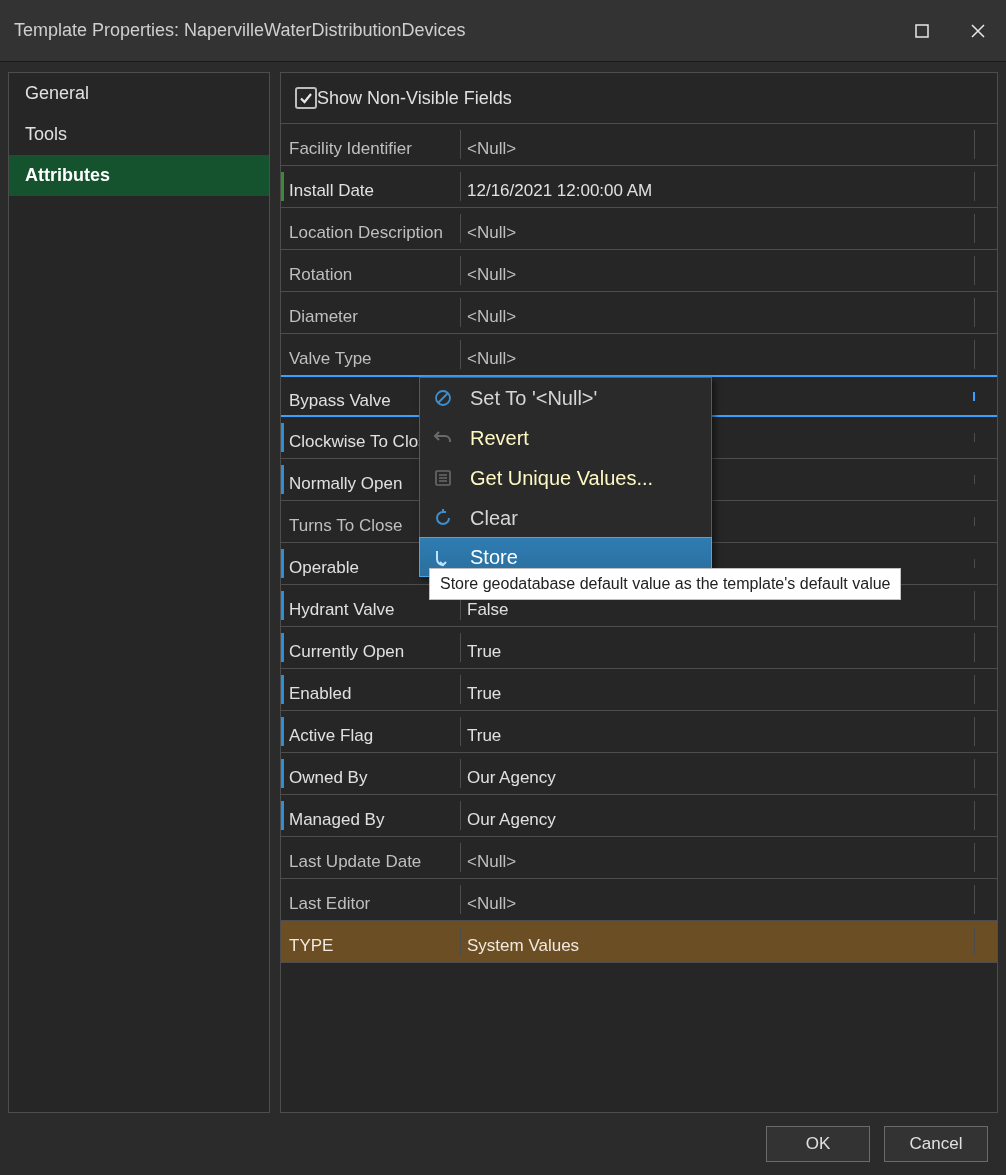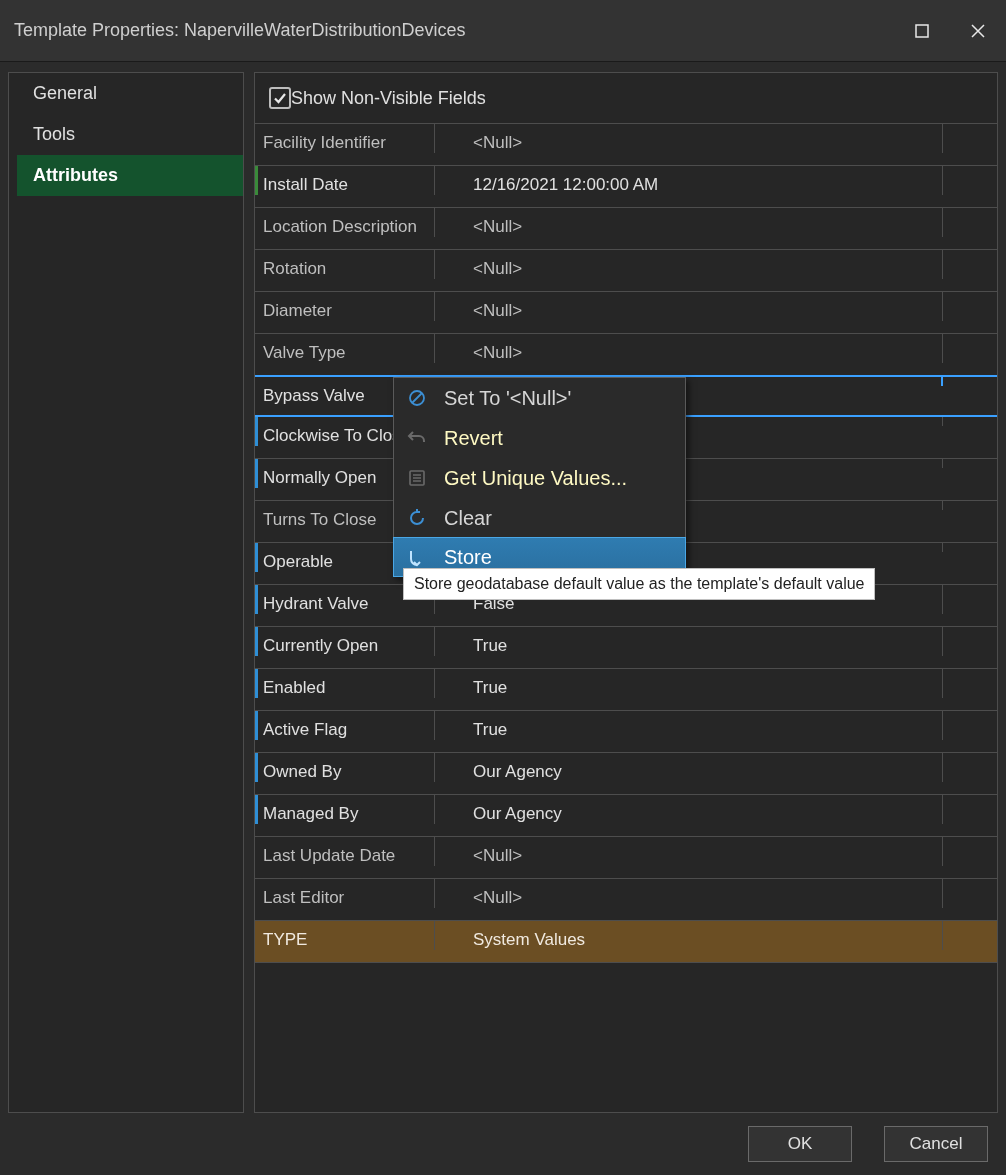--- a/index.html
+++ b/index.html
@@ -40,26 +40,25 @@
     }
     .titlebar-btn svg { stroke: #e8e8e8; }
     .dialog-body {
       flex: 1;
       display: flex;
       padding: 10px 8px 0 8px;
       gap: 10px;
       min-height: 0;
     }
     .sidebar {
-      width: 236px;
+      width: 262px;
       border: 1px solid #4d4d4d;
       background: #262626;
       display: flex;
       flex-direction: column;
-      padding-left: 8px;
     }
     .sidebar-item {
       padding: 10px 16px;
       font-size: 18px;
       color: #e0e0e0;
     }
     .sidebar-item.selected {
       background: #14532d;
       color: #ffffff;
       font-weight: 600;
@@ -88,22 +87,21 @@
     .cbwrap svg { stroke: #e8e8e8; }
     .grid {
       flex: 1;
       overflow: auto;
       border-top: 1px solid #4d4d4d;
     }
     .row {
       display: flex;
       border-bottom: 1px solid #4d4d4d;
       height: 42px;
-      align-items: flex-start;
-      gap: 32px;
+      align-items: center;
     }
     .row .label {
       width: 180px;
       padding: 9px 8px 0 8px;
       border-right: 1px solid #4d4d4d;
       white-space: nowrap;
       overflow: hidden;
     }
     .row .value {
       flex: 1;
@@ -171,21 +169,21 @@
       padding: 6px 10px;
       font-size: 16px;
       white-space: nowrap;
       z-index: 60;
     }
     .footer {
       height: 62px;
       display: flex;
       align-items: center;
       justify-content: flex-end;
-      gap: 32px;
+      gap: 14px;
       padding: 0 18px;
       background: #2b2b2b;
     }
     .btn {
       min-width: 104px;
       height: 36px;
       border: 1px solid #6a6a6a;
       background: #333333;
       color: #e0e0e0;
       font-size: 17px;

